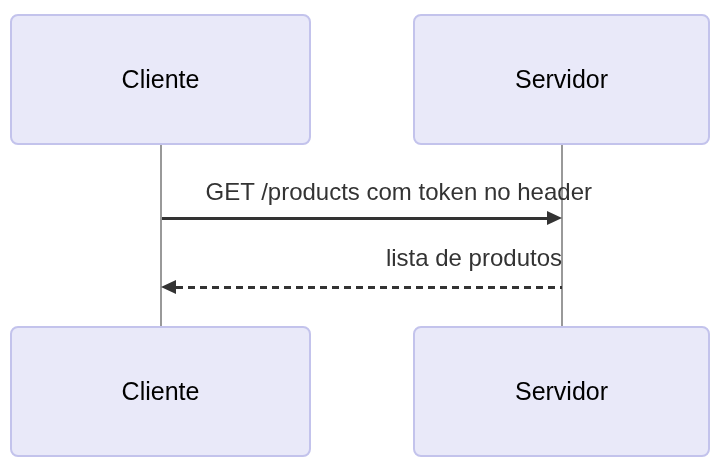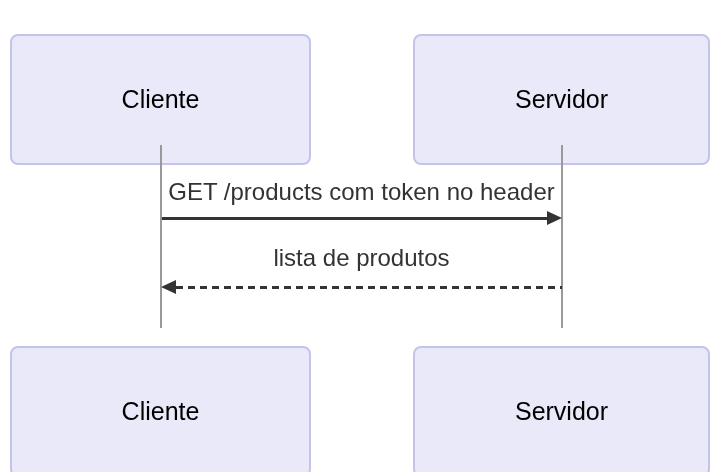--- a/index.html
+++ b/index.html
@@ -19,40 +19,39 @@
     position: absolute;
     box-sizing: border-box;
     background: var(--actor-fill, #e9e9f9);
     border: 2px solid var(--actor-border, #c3c3ec);
     border-radius: 8px;
     display: flex;
     align-items: center;
     justify-content: center;
     font-size: 25px;
     color: var(--actor-text, #000000);
-    margin-top: 20px;
   }
   .actor-top-left     { left: 10px;  top: 14px;  width: 301px; height: 131px; }
   .actor-top-right    { left: 413px; top: 14px;  width: 297px; height: 131px; }
   .actor-bottom-left  { left: 10px;  top: 326px; width: 301px; height: 131px; }
   .actor-bottom-right { left: 413px; top: 326px; width: 297px; height: 131px; }
 
   .lifeline {
     position: absolute;
     top: 145px;
     width: 2px;
     height: 183px;
     background: var(--lifeline, #999999);
   }
   .lifeline-left  { left: 160px; }
   .lifeline-right { left: 561px; }
 
   .msg-label {
     position: absolute;
-    text-align: center;
+    text-align: right;
     font-size: 24px;
     color: var(--message-text, #333333);
     white-space: nowrap;
   }
   .msg1-label { left: 131px; width: 461px; top: 178px; }
   .msg2-label { left: 161px; width: 401px; top: 244px; }
 
   .msg-line-solid {
     position: absolute;
     left: 162px; top: 217px;

